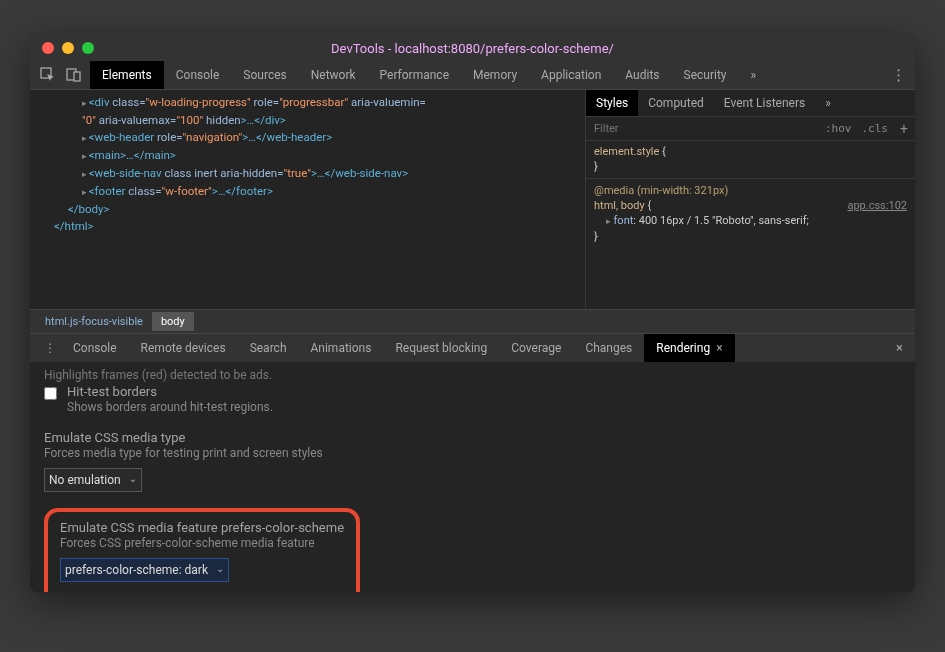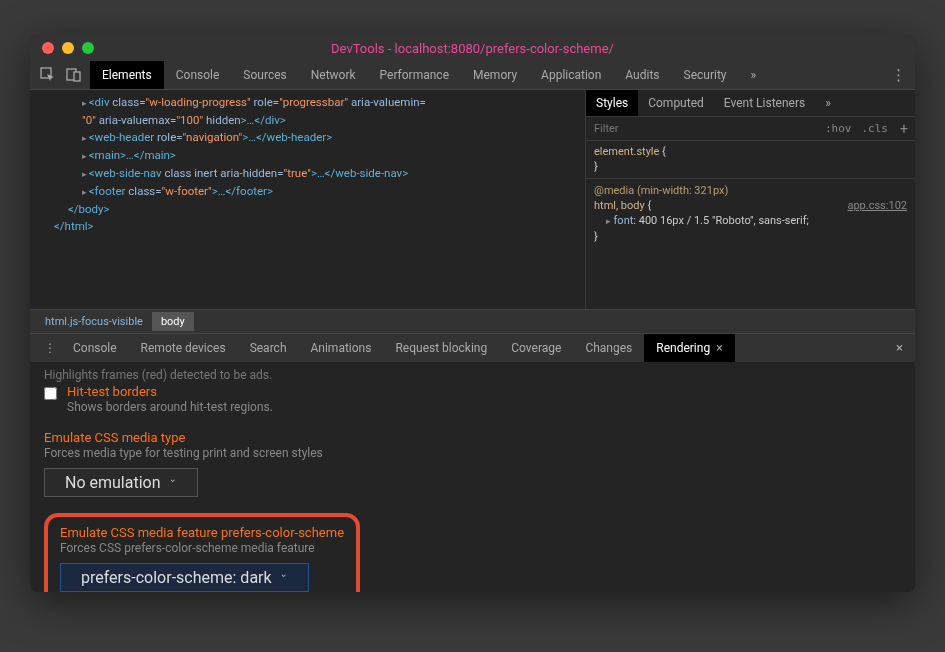--- a/index.html
+++ b/index.html
@@ -2,21 +2,21 @@
 <html><head>
 <meta charset="utf-8">
 <style>
 * { margin:0; padding:0; box-sizing:border-box; font-family:-apple-system,"Segoe UI",Roboto,sans-serif; }
 body { background:#3a3a3a; width:945px; height:652px; padding:35px 30px; }
 .window { width:885px; height:557px; background:#242424; border-radius:8px; overflow:hidden; box-shadow:0 10px 40px rgba(0,0,0,.5); display:flex; flex-direction:column; }
 .titlebar { height:26px; background:#333; display:flex; align-items:center; position:relative; }
 .dots { display:flex; gap:8px; padding-left:12px; }
 .dot { width:12px; height:12px; border-radius:50%; }
 .dot.r{background:#ff5f56}.dot.y{background:#ffbd2e}.dot.g{background:#27c93f}
-.title { position:absolute; left:0; right:0; text-align:center; font-size:13px; color:#ec4899; }
+.title { position:absolute; left:0; right:0; text-align:center; font-size:13px; color:#f0abfc; }
 .toolbar { height:29px; background:#333; border-bottom:1px solid #444; display:flex; align-items:center; }
 .toolbar-left { display:flex; align-items:center; padding-left:10px; gap:10px; }
 .icon-btn { width:16px; height:16px; display:flex; align-items:center; justify-content:center; color:#aaa; cursor:pointer; }
 .tabs-main { display:flex; height:100%; margin-left:8px; }
 .tab-m { padding:0 12px; display:flex; align-items:center; font-size:12px; color:#aaa; cursor:pointer; }
 .tab-m.active { background:#000; color:#fff; }
 .toolbar-more { margin-left:auto; padding-right:10px; color:#aaa; font-size:15px; cursor:pointer; }
 .kebab { color:#aaa; cursor:pointer; letter-spacing:-1px; }
 .main { flex:1; display:flex; overflow:hidden; min-height:110px; }
 .elements { flex:1; background:#242424; padding:4px 10px; font-family:Menlo,monospace; font-size:11.5px; line-height:17px; color:#ddd; overflow:hidden; }
@@ -42,25 +42,25 @@
 .crumb { padding:3px 9px; color:#8ab4d8; cursor:pointer; }
 .crumb.active { background:#555; color:#fff; border-radius:0; }
 .drawer-tabs { height:29px; background:#333; border-top:1px solid #444; display:flex; align-items:center; font-size:12px; padding-left:8px; }
 .dtab { padding:0 12px; height:100%; display:flex; align-items:center; color:#aaa; cursor:pointer; white-space:nowrap; }
 .dtab.active { background:#000; color:#fff; }
 .dtab .x { margin-left:6px; color:#aaa; font-size:12px; }
 .dtab-close { margin-left:auto; padding-right:12px; color:#aaa; cursor:pointer; font-size:13px; }
 .rendering { flex:1; background:#242424; padding:6px 14px; overflow-y:auto; }
 .cut{color:#777;font-size:12px;margin-bottom:2px}
 .section { margin-bottom:16px; }
-.section h4 { font-size:13px; color:#f97316; font-weight:400; }
+.section h4 { font-size:13px; color:#a3a3a3; font-weight:400; }
 .section p { font-size:12px; color:#888; margin-top:1px; }
 .chk-row { display:flex; gap:10px; align-items:flex-start; }
 .chk-row input { margin-top:3px; }
-.select-like { margin-top:8px; display:inline-flex; gap:8px; border:1px solid #555; padding:4px 20px; font-size:16px; color:#ddd; cursor:pointer; background:#2a2a2a; }
+.select-like { margin-top:8px; display:inline-flex; gap:8px; border:1px solid #555; padding:4px 4px; font-size:12px; color:#ddd; cursor:pointer; background:#2a2a2a; }
 .select-like::after { content:"⌄"; color:#aaa; font-size:10px; }
 .select-like.highlighted { border:1px solid #2a5090; background:#1a2840; }
 .callout { border:4px solid #e8482f; border-radius:14px; padding:8px 12px 14px; display:inline-block; }
 </style>
 </head>
 <body>
 
 <div class="window">
 
   <div class="titlebar">

